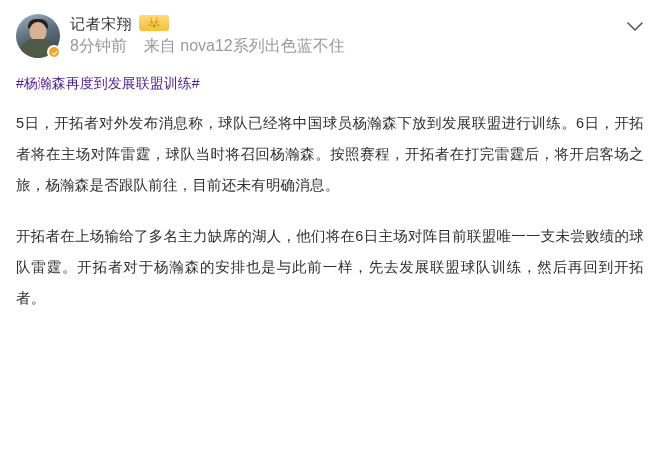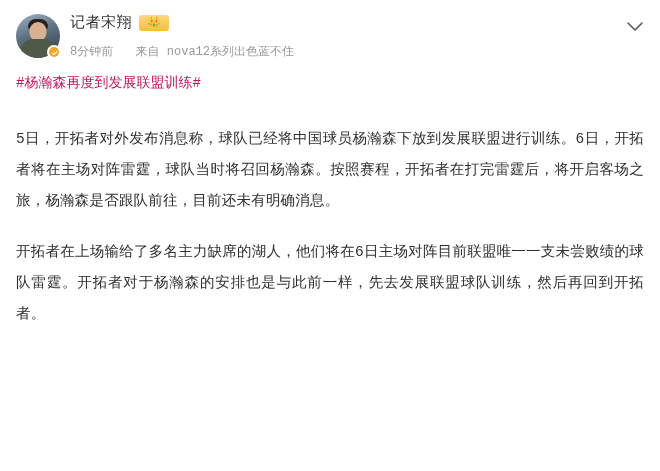--- a/index.html
+++ b/index.html
@@ -13,21 +13,20 @@
     font-family: "Liberation Sans", sans-serif;
     color: #333333;
     overflow: hidden;
   }
   .page {
     position: relative;
     width: 660px;
     height: 373px;
     background: #ffffff;
     box-sizing: border-box;
-    font-family: Liberation Mono, monospace;
   }
   
   .post-header {
     display: flex;
     align-items: flex-start;
     padding: 14px 16px 0 16px;
     box-sizing: border-box;
     position: relative;
   }
   .avatar-wrap {
@@ -126,22 +125,22 @@
     color: #7a4b00;
     font-size: 10px;
     line-height: 16px;
     box-sizing: border-box;
   }
   .crown-badge .crown-glyph {
     font-size: 11px;
     line-height: 1;
   }
   .meta-row {
-    margin-top: 15px;
-    font-size: 12px;
+    margin-top: 7px;
+    font-size: 16px;
     color: #999999;
     line-height: 1;
     white-space: nowrap;
     overflow: hidden;
     text-overflow: ellipsis;
   }
   .meta-sep {
     display: inline-block;
     width: 8px;
   }
@@ -154,30 +153,30 @@
     display: flex;
     align-items: center;
     justify-content: center;
     cursor: pointer;
   }
   .chevron-btn svg { display: block; }
   
   .topic {
     margin: 16px 16px 0 16px;
     font-size: 14px;
-    color: #be185d;
+    color: #4c1d95;
     line-height: 1.4;
   }
   
   .body-text {
     margin: 0 16px;
     padding-top: 14px;
   }
   .body-text p {
-    margin: 16px 0 20px 0;
+    margin: 0 0 20px 0;
     font-size: 14.5px;
     line-height: 31px;
     color: #2f2f2f;
     text-align: justify;
     letter-spacing: .2px;
   }
   .body-text p:last-child { margin-bottom: 0; }
 </style>
 </head>
 <body>

